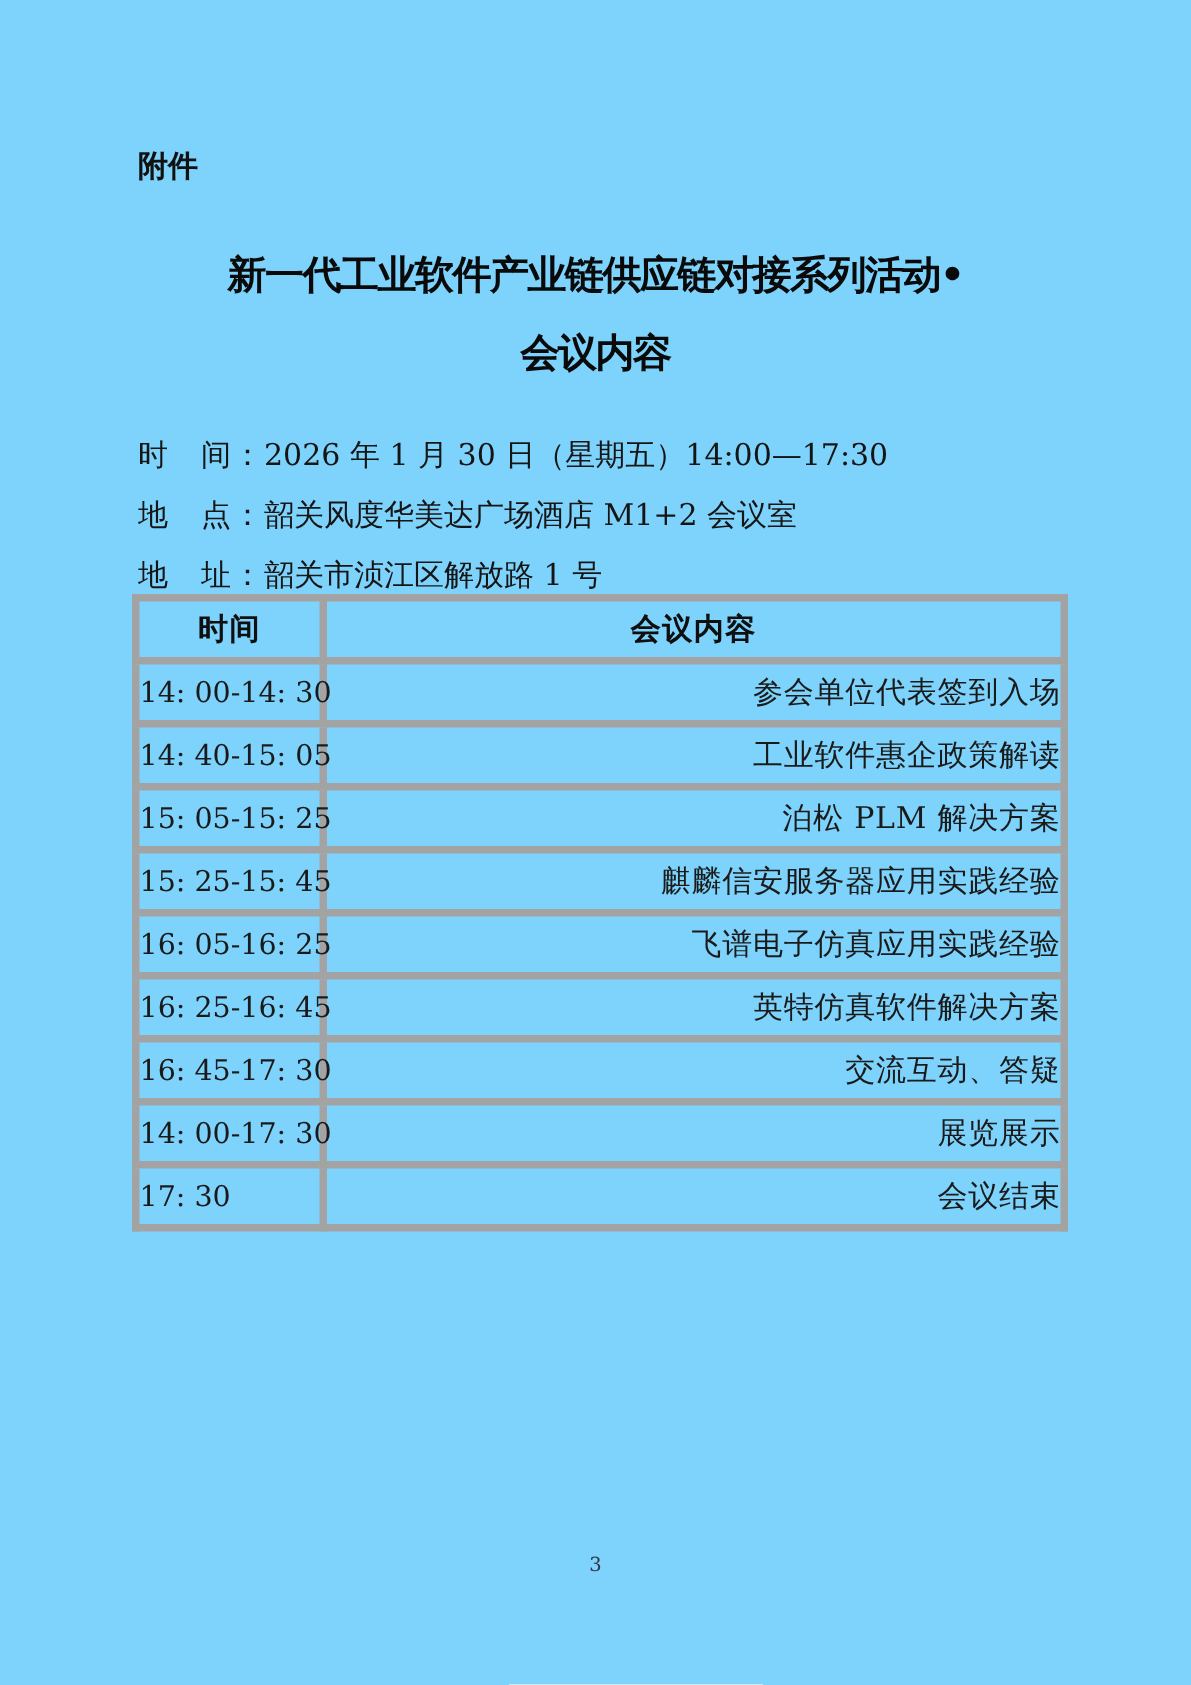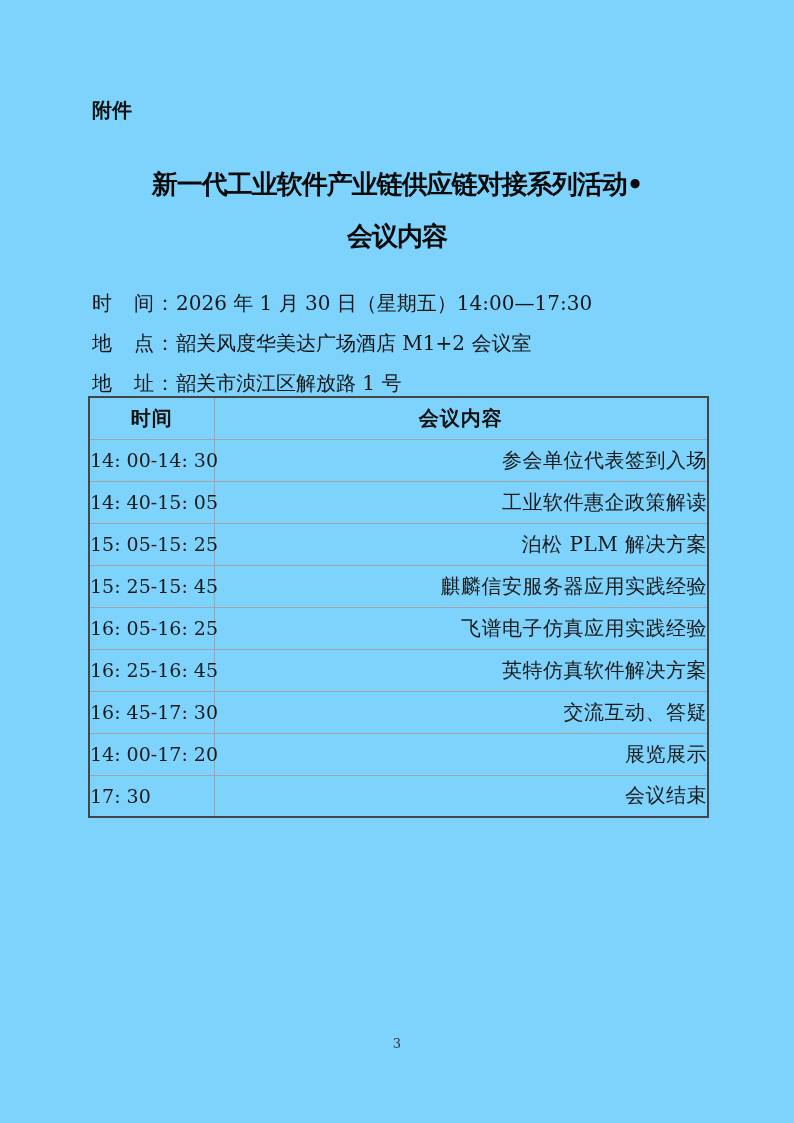--- a/index.html
+++ b/index.html
@@ -49,21 +49,21 @@
     position: absolute;
     left: 88px;
     top: 396px;
     width: 619px;
     border-collapse: collapse;
     table-layout: fixed;
     font-size: 20px;
     color: #1a1a1a;
   }
   .agenda-table, .agenda-table th, .agenda-table td {
-    border: 1px solid #a3a3a3;
+    border: 5px solid #a3a3a3;
   }
   .agenda-table { border: 2px solid #454545; }
   .agenda-table th {
     height: 42px;
     font-weight: 700;
     text-align: center;
     vertical-align: middle;
     font-family: "DejaVu Sans", "Liberation Sans", sans-serif;
     font-size: 20px;
     letter-spacing: 1px;
@@ -151,21 +151,21 @@
       </tr>
       <tr>
         <td class="cell-time">16: 25-16: 45</td>
         <td class="cell-content">英特仿真软件解决方案</td>
       </tr>
       <tr>
         <td class="cell-time">16: 45-17: 30</td>
         <td class="cell-content">交流互动、答疑</td>
       </tr>
       <tr>
-        <td class="cell-time">14: 00-17: 20</td>
+        <td class="cell-time">14: 00-17: 30</td>
         <td class="cell-content">展览展示</td>
       </tr>
       <tr>
         <td class="cell-time">17: 30</td>
         <td class="cell-content">会议结束</td>
       </tr>
     </tbody>
   </table>
 
   <div class="page-number">3</div>

